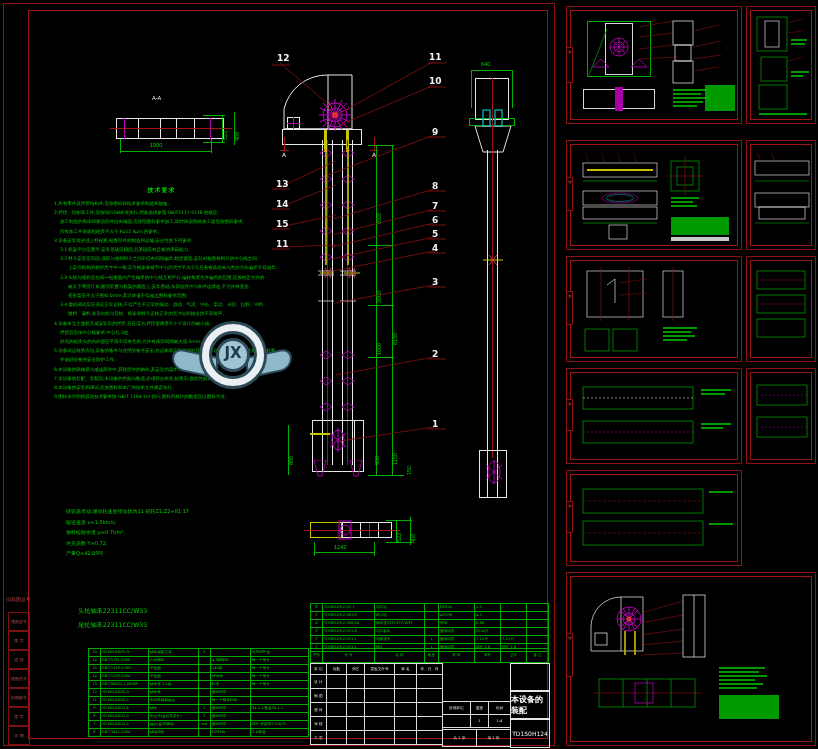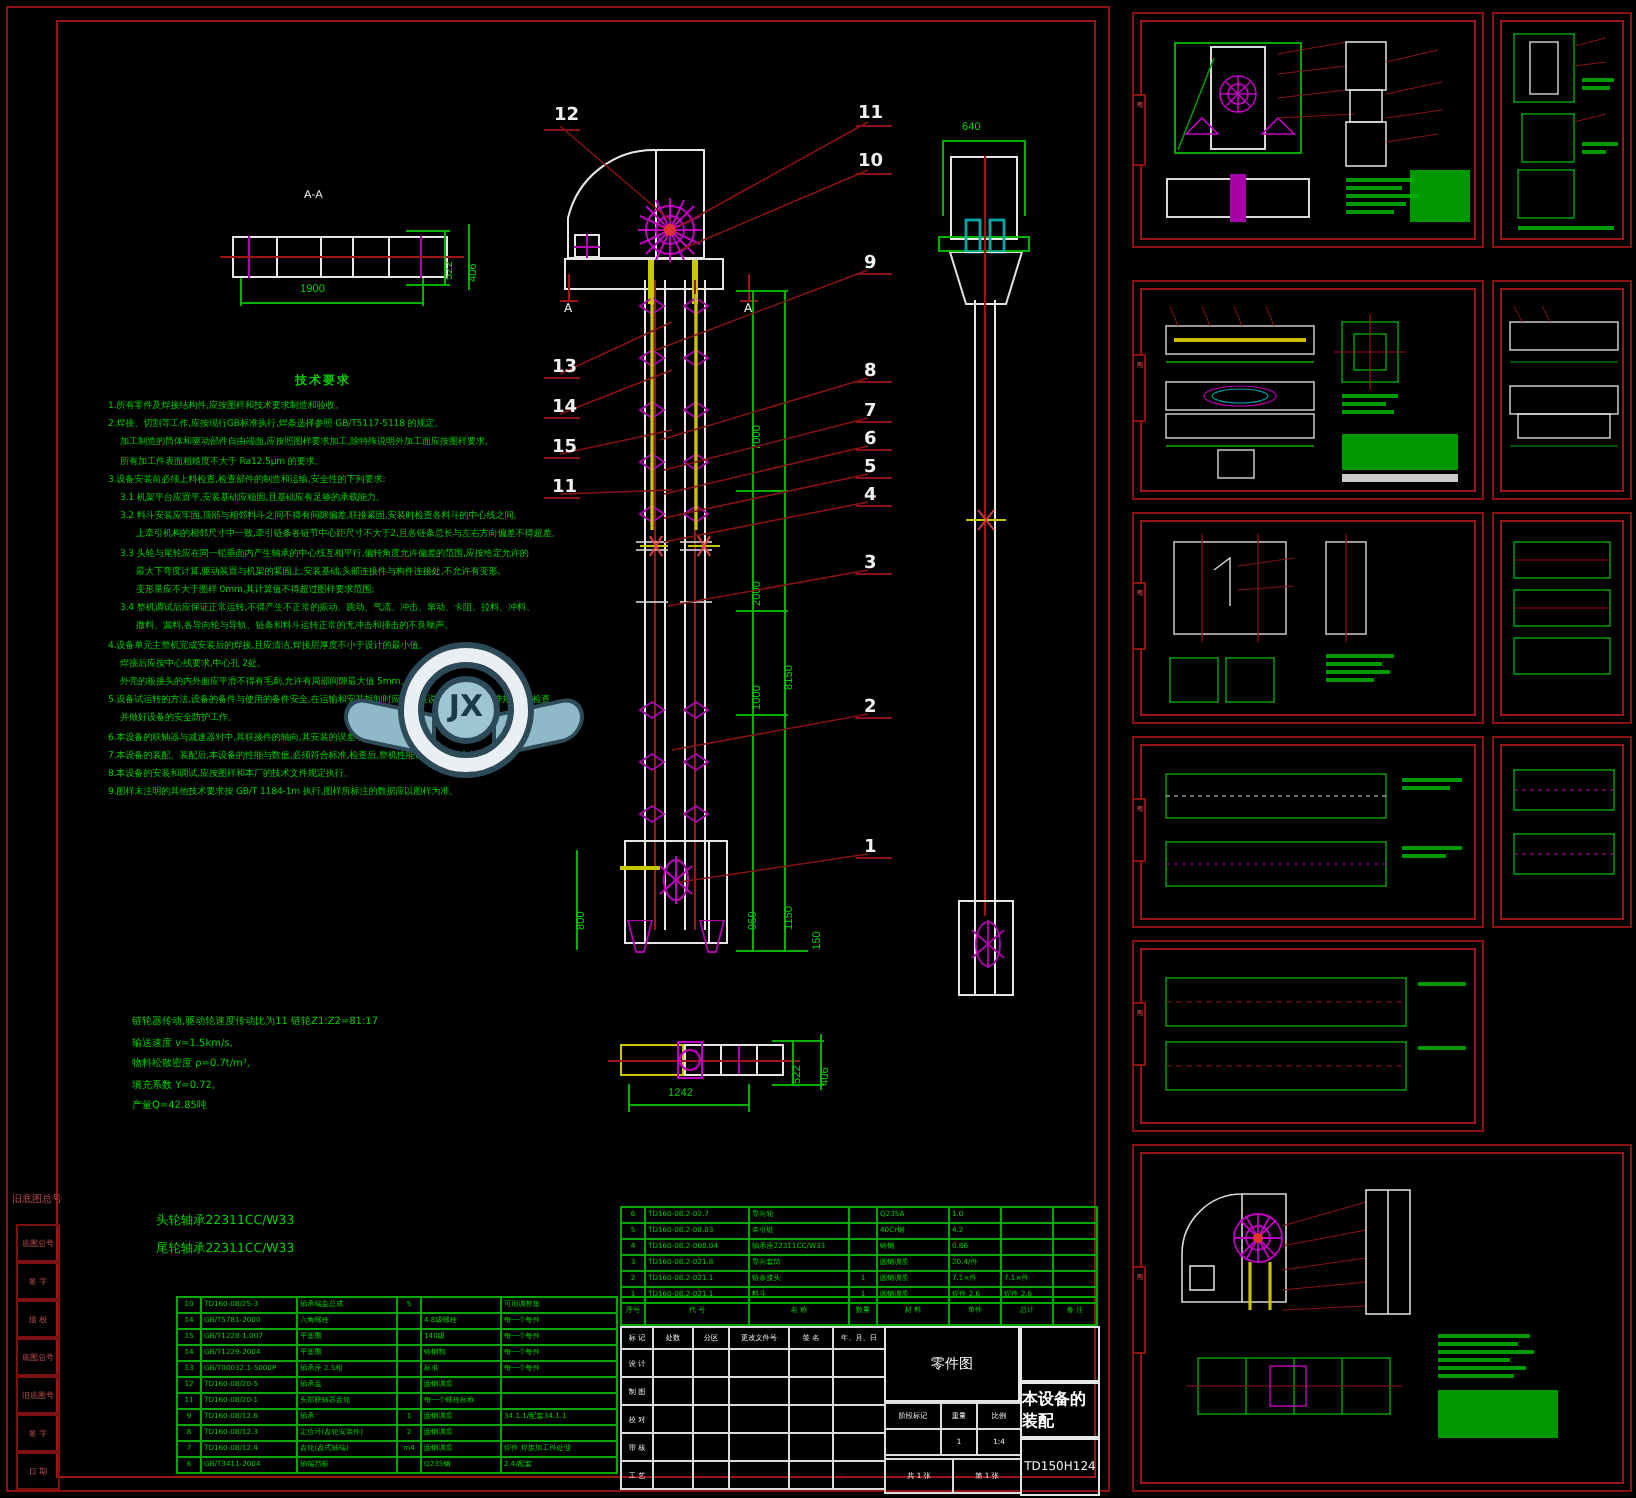--- a/index.html
+++ b/index.html
@@ -749,24 +749,20 @@
             <td>工 艺</td>
             <td></td>
             <td></td>
             <td></td>
             <td></td>
             <td></td>
           </tr>
         </tbody>
     </table>
 
-    <div class="bxw" style="left:132px; top:0px; width:68px; height:38px;
-         display:flex; align-items:center; justify-content:center;">
-      <span style="color:#fff; font-size:7px;">零件图</span>
-    </div>
     <table class="tbw" style="left:132px; top:38px; width:68px;">
       <colgroup>
           <col style="width:28px">
           <col style="width:18px">
           <col style="width:22px">
         </colgroup>
       <tbody id="mark-grid">
           <tr style="height: 13px;">
             <td>阶段标记</td>
             <td>重量</td>

